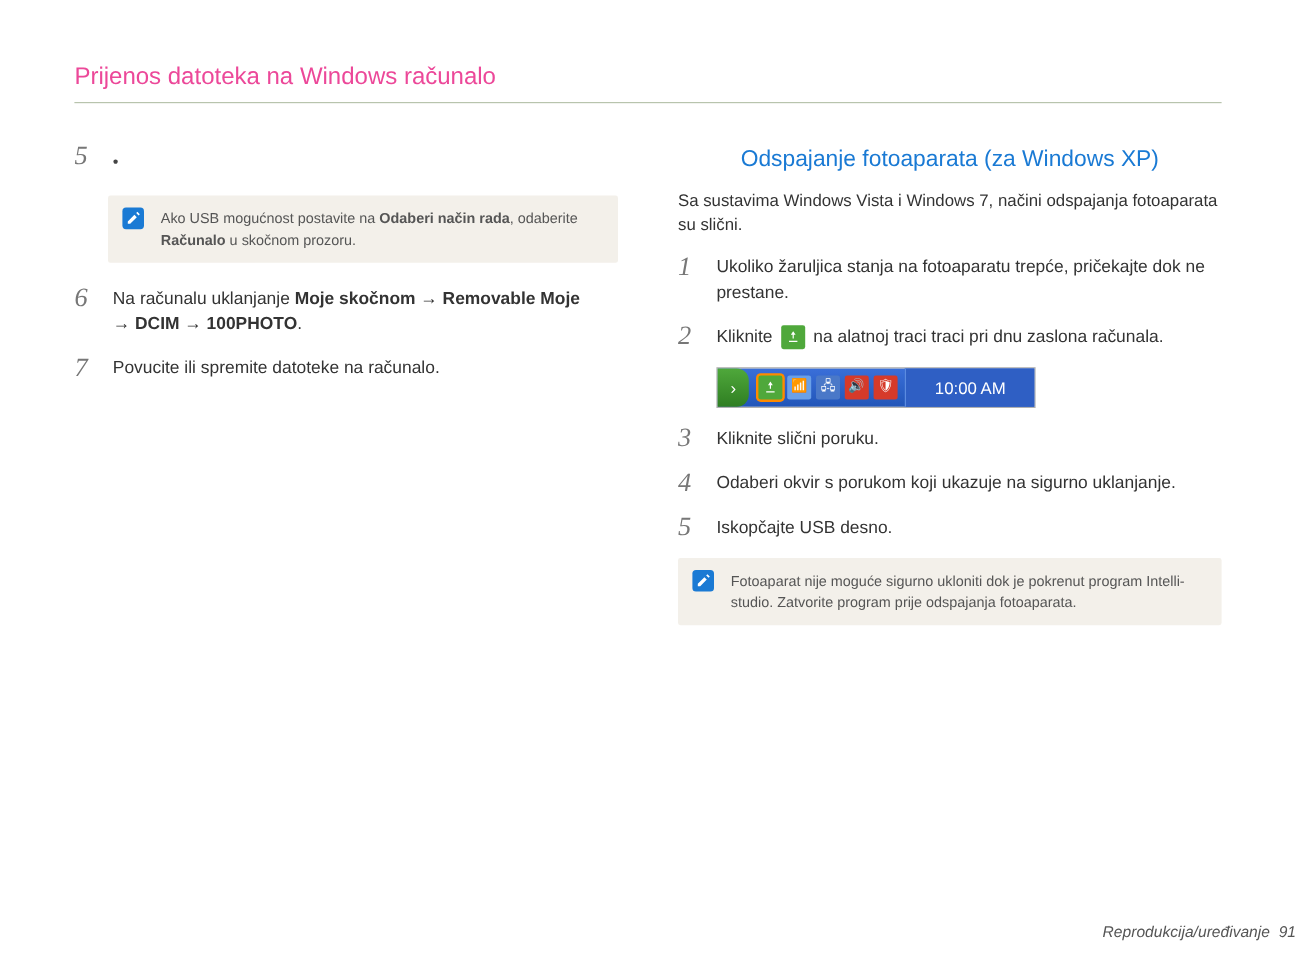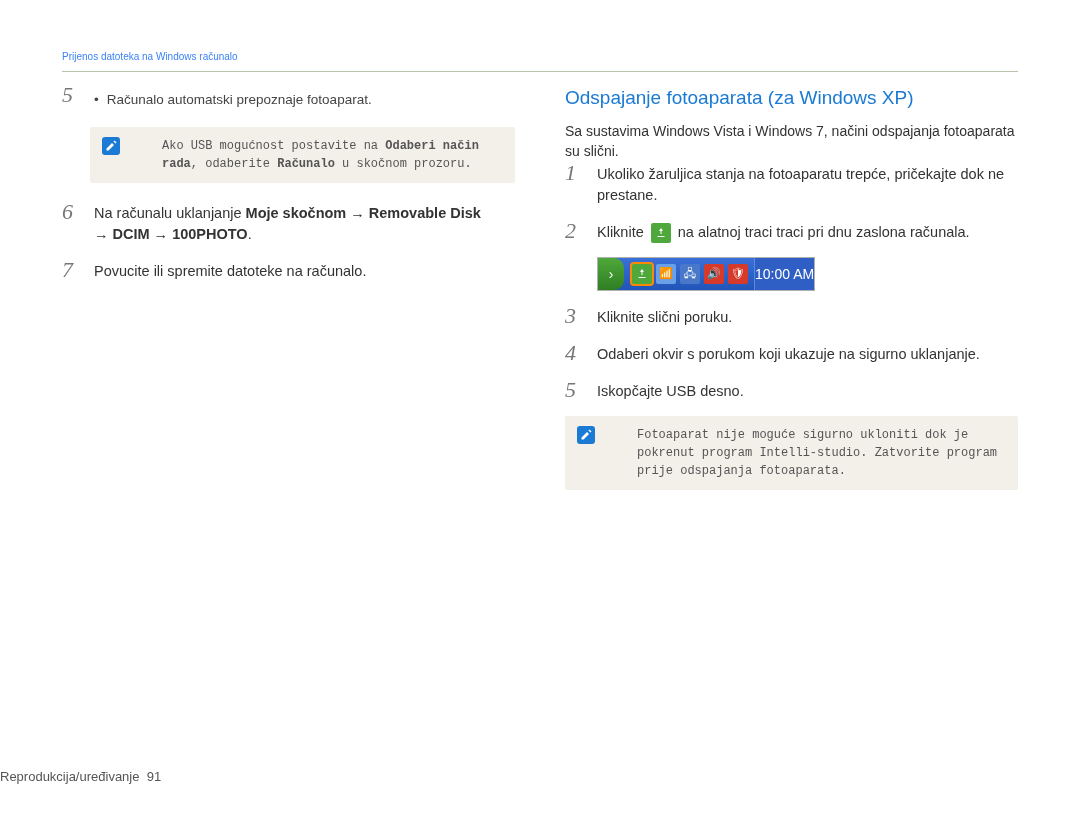--- a/index.html
+++ b/index.html
@@ -8,25 +8,25 @@
     background: #fff;
     width: 1080px;
     height: 815px;
     padding: 50px 62px 30px 62px;
     color: #333;
     font-size: 14.5px;
     line-height: 1.45;
     position: relative;
   }
   .header {
-    color: #3b82f6;
-    font-size: 10px;
+    color: #ec4899;
+    font-size: 20px;
     padding-bottom: 6px;
     border-bottom: 1px solid #b8c4ad;
-    margin-bottom: 12px;
+    margin-bottom: 33px;
   }
   .columns {
     display: flex;
     gap: 50px;
   }
   .col {
     flex: 1;
     min-width: 0;
   }
   .step {
@@ -50,50 +50,51 @@
     display: flex;
     gap: 8px;
     font-size: 13.5px;
     color: #444;
     margin-bottom: 4px;
   }
   .bullet { flex-shrink: 0; }
   .note-box {
     background: #f3f0ea;
     border-radius: 2px;
-    padding: 10px 12px 10px 72px;
+    padding: 10px 12px 10px 44px;
     position: relative;
     font-size: 12px;
     color: #555;
     margin: 10px 0 18px 28px;
     line-height: 1.5;
-    font-family: Liberation Mono, monospace;
   }
   .col-right .note-box { margin-left: 0; }
   .note-icon {
     position: absolute;
     left: 12px;
     top: 10px;
     width: 18px;
     height: 18px;
     background: #1a7ad4;
     border-radius: 3px;
     display: flex;
     align-items: center;
     justify-content: center;
   }
   .note-icon svg { width: 12px; height: 12px; fill: #fff; }
   .section-title {
     color: #1a7ad4;
     font-size: 19px;
     font-weight: normal;
     margin-bottom: 10px;
+    text-align: center;
   }
   .intro {
     font-size: 14px;
+    margin-bottom: 14px;
   }
   .taskbar-wrapper {
     margin: 8px 0 14px 32px;
   }
   .taskbar {
     display: inline-flex;
     align-items: center;
     height: 34px;
     border: 1px solid #b0b0b0;
     background: linear-gradient(#3a6fd9,#2155b8);
@@ -128,21 +129,21 @@
     color: #fff;
   }
   .tb-icon.highlight {
     box-shadow: 0 0 0 2px #ff8a00;
     background: #4fa83b;
   }
   .tb-clock {
     background: #2f5fc4;
     color: #fff;
     font-size: 14px;
-    padding: 0 0;
+    padding: 0 24px;
     height: 100%;
     display: flex;
     align-items: center;
     border-left: 1px solid #5b8be0;
   }
   .inline-icon {
     display: inline-flex;
     width: 20px;
     height: 20px;
     background: #4fa83b;
@@ -151,63 +152,63 @@
     margin: 0 3px;
     align-items: center;
     justify-content: center;
   }
   .inline-icon svg { width:12px; height:12px; fill:#fff; }
   .footer {
     position: absolute;
     bottom: 28px;
     left: 0;
     width: 100%;
-    text-align: left;
+    text-align: right;
     font-size: 13px;
     color: #555;
+    font-style: italic;
   }
 </style>
 </head>
 <body>
 
 <div class="header">Prijenos datoteka na Windows računalo</div>
 
 <div class="columns">
 
   <div class="col">
 
     <div class="step">
       <div class="step-num-wrap">
           <div class="step-num">5</div>
         </div>
       <div class="step-body">
         <div class="sub-list">
           <div class="sub-item">
             <span class="bullet">•</span>
-            <span>Računalo automatski prepoznaje fotoaparat.</span>
           </div>
         </div>
       </div>
     </div>
 
     <div class="note-box">
       <span class="note-icon">
         <svg viewBox="0 0 24 24">
             <path d="M3 17v4h4l11-11-4-4L3 17zM21 7l-4-4 2-2 4 4-2 2z"></path>
           </svg>
       </span>
       <span>Ako USB mogućnost postavite na </span><b>Odaberi način rada</b><span>, odaberite </span><b>Računalo</b><span> u skočnom prozoru.</span>
     </div>
 
     <div class="step">
       <div class="step-num-wrap">
           <div class="step-num">6</div>
         </div>
       <div class="step-body">
-        <span>Na računalu uklanjanje </span><b>Moje skočnom</b><span> → </span><b>Removable Disk</b><br><span> → </span><b>DCIM</b><span> → </span><b>100PHOTO</b><span>.</span>
+        <span>Na računalu uklanjanje </span><b>Moje skočnom</b><span> → </span><b>Removable Moje</b><br><span> → </span><b>DCIM</b><span> → </span><b>100PHOTO</b><span>.</span>
       </div>
     </div>
 
     <div class="step">
       <div class="step-num-wrap">
           <div class="step-num">7</div>
         </div>
       <div class="step-body">Povucite ili spremite datoteke na računalo.</div>
     </div>
 

